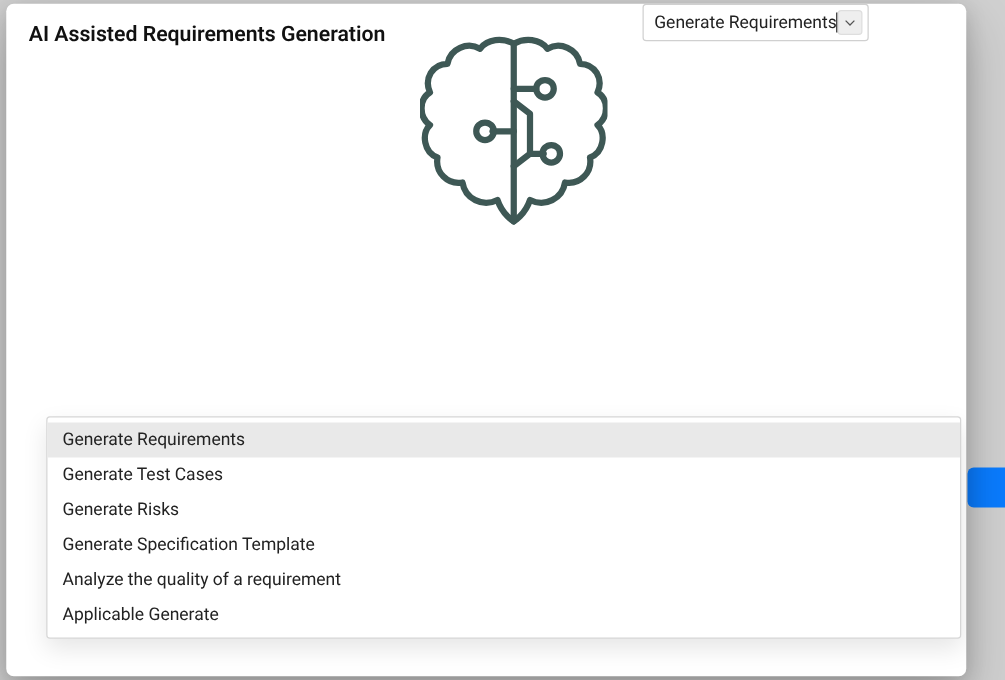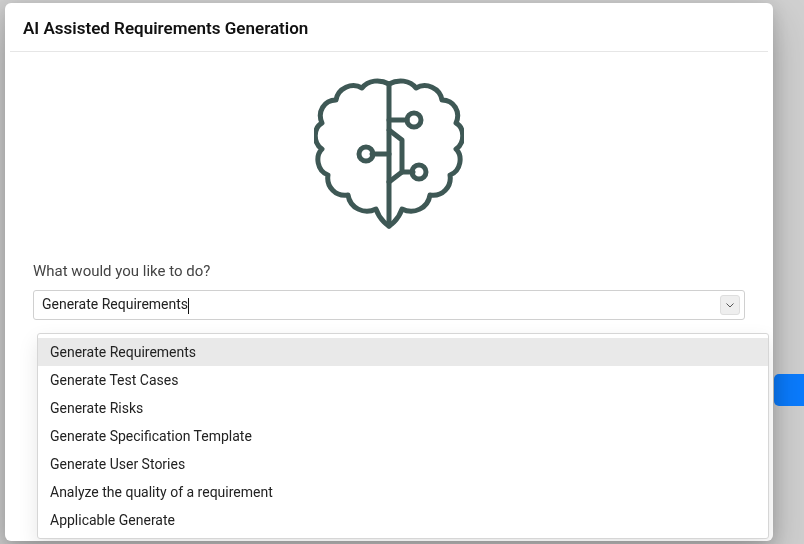--- a/index.html
+++ b/index.html
@@ -40,21 +40,21 @@
   }
   .modal {
     position: absolute;
     left: 5px; top: 3px;
     width: 768px; height: 538px;
     background: #ffffff;
     border-radius: 6px;
     box-shadow: 0 18px 42px rgba(0,0,0,0.22), 0 4px 16px rgba(0,0,0,0.15);
     overflow: hidden;
     display: flex;
-    flex-direction: column;
+    flex-direction: row;
   }
   .modal-header {
     padding: 15px 18px 13px 18px;
     font-size: 17px;
     font-weight: 600;
     color: #111;
   }
   .modal-divider {
     height: 1px;
     background: #e6e6e6;
@@ -178,37 +178,35 @@
 
         <path d="M75 78 L58 78"></path>
         <circle cx="52" cy="78" r="7"></circle>
 
         <path d="M88 96 L99 96"></path>
         <circle cx="105" cy="96" r="7"></circle>
       </g>
     </svg>
   </div>
 
-  <div class="prompt-label">What would you like to do?</div>
 
   <div class="combo">
     <span class="combo-input-text">
       <span>Generate Requirements</span><span class="text-cursor"></span>
     </span>
     <span class="combo-caret">
       <svg viewBox="0 0 8 5">
         <path d="M0.5 0.5 L4 4 L7.5 0.5" fill="none" stroke="#555" stroke-width="1"></path>
       </svg>
     </span>
   </div>
 
   <div class="dropdown" id="dropdown-list">
 
   <div class="dd-item selected">Generate Requirements</div>
       <div class="dd-item">Generate Test Cases</div>
       <div class="dd-item">Generate Risks</div>
       <div class="dd-item">Generate Specification Template</div>
-      <div class="dd-item">Generate User Stories</div>
       <div class="dd-item">Analyze the quality of a requirement</div>
       <div class="dd-item">Applicable Generate</div>
     </div>
 
 </div>
 
 </body></html>

